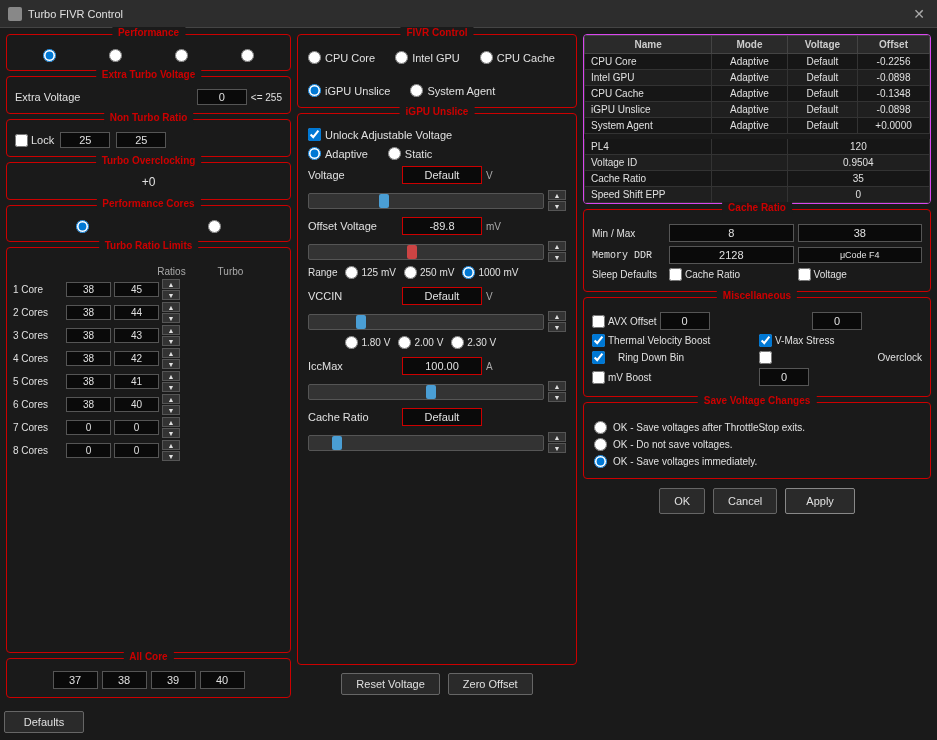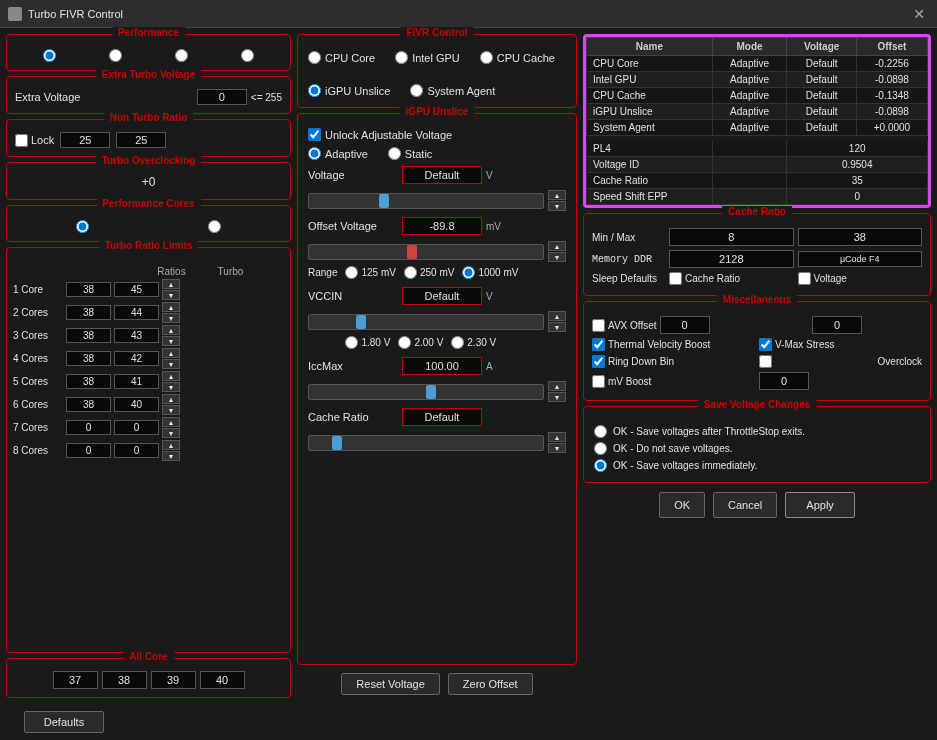--- a/index.html
+++ b/index.html
@@ -685,21 +685,21 @@
 
     <div class="bottom-panel-btns">
       <button class="btn">Reset Voltage</button>
       <button class="btn">Zero Offset</button>
     </div>
 
   </div>
 
   <div class="panel-right">
 
-    <div style="border:3px solid #d946ef; border-radius:4px; overflow:hidden;">
+    <div style="border:1px solid #d946ef; border-radius:4px; overflow:hidden;">
       <table class="data-table">
         <thead>
           <tr>
             <th>Name</th>
             <th>Mode</th>
             <th>Voltage</th>
             <th>Offset</th>
           </tr>
         </thead>
         <tbody id="fivr-table-body">
@@ -799,21 +799,21 @@
 
         <div style="display:flex;align-items:center;gap:3px;">
           <input type="checkbox" checked="" style="">
           <span style="font-size:10px;color:#e0e0e0;">Thermal Velocity Boost</span>
         </div>
         <div style="display:flex;align-items:center;gap:3px;">
           <input type="checkbox" checked="" style="">
           <span style="font-size:10px;color:#e0e0e0;">V-Max Stress</span>
         </div>
 
-        <div style="display:flex;align-items:center;gap:3px;">
+        <div style="display:flex;align-items:center;gap:13px;">
           <input type="checkbox" checked="" style="">
           <span style="font-size:10px;color:#e0e0e0;">Ring Down Bin</span>
         </div>
         <div style="display:flex;align-items:center;gap:16px;justify-content:space-between;">
           <input type="checkbox" style="">
           <span style="font-size:10px;color:#e0e0e0;">Overclock</span>
         </div>
 
         <div style="display:flex;align-items:center;gap:3px;">
           <input type="checkbox" style="">
@@ -845,16 +845,16 @@
 
     <div style="display:flex; justify-content:center; gap:8px; padding:4px 2px;">
       <button class="btn">OK</button>
       <button class="btn">Cancel</button>
       <button class="btn-apply">Apply</button>
     </div>
 
   </div>
 </div>
 
-<div class="bottom-row" style="padding: 2px 24px; gap:8px; display:flex; align-items:center;">
+<div class="bottom-row" style="padding: 2px 4px; gap:8px; display:flex; align-items:center;">
   <button class="btn" style="min-width:80px;">Defaults</button>
   <div class="spacer"></div>
 </div>
 
 </body></html>

